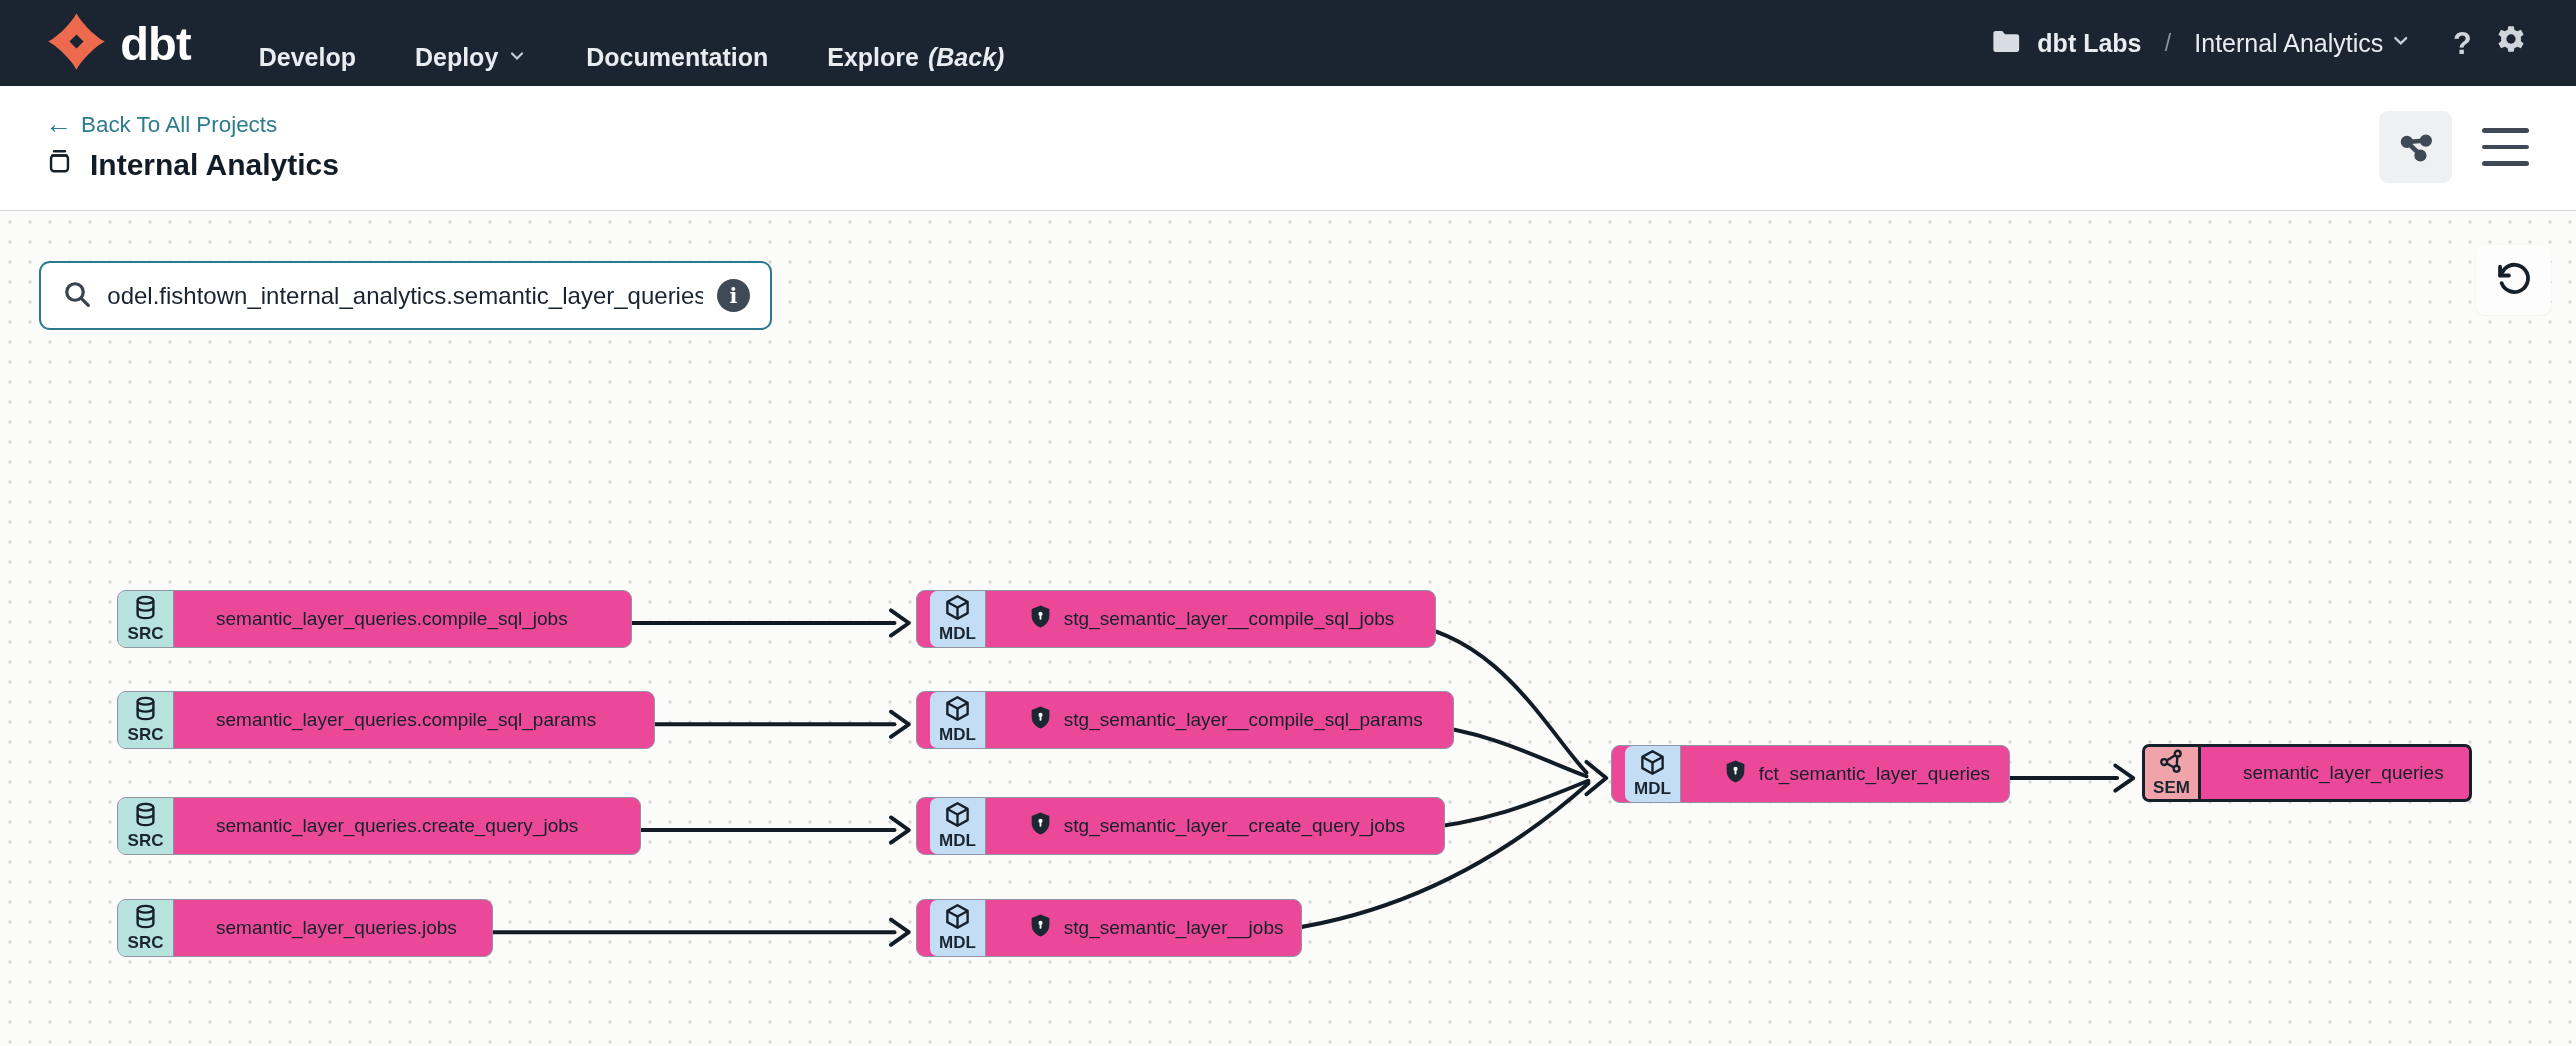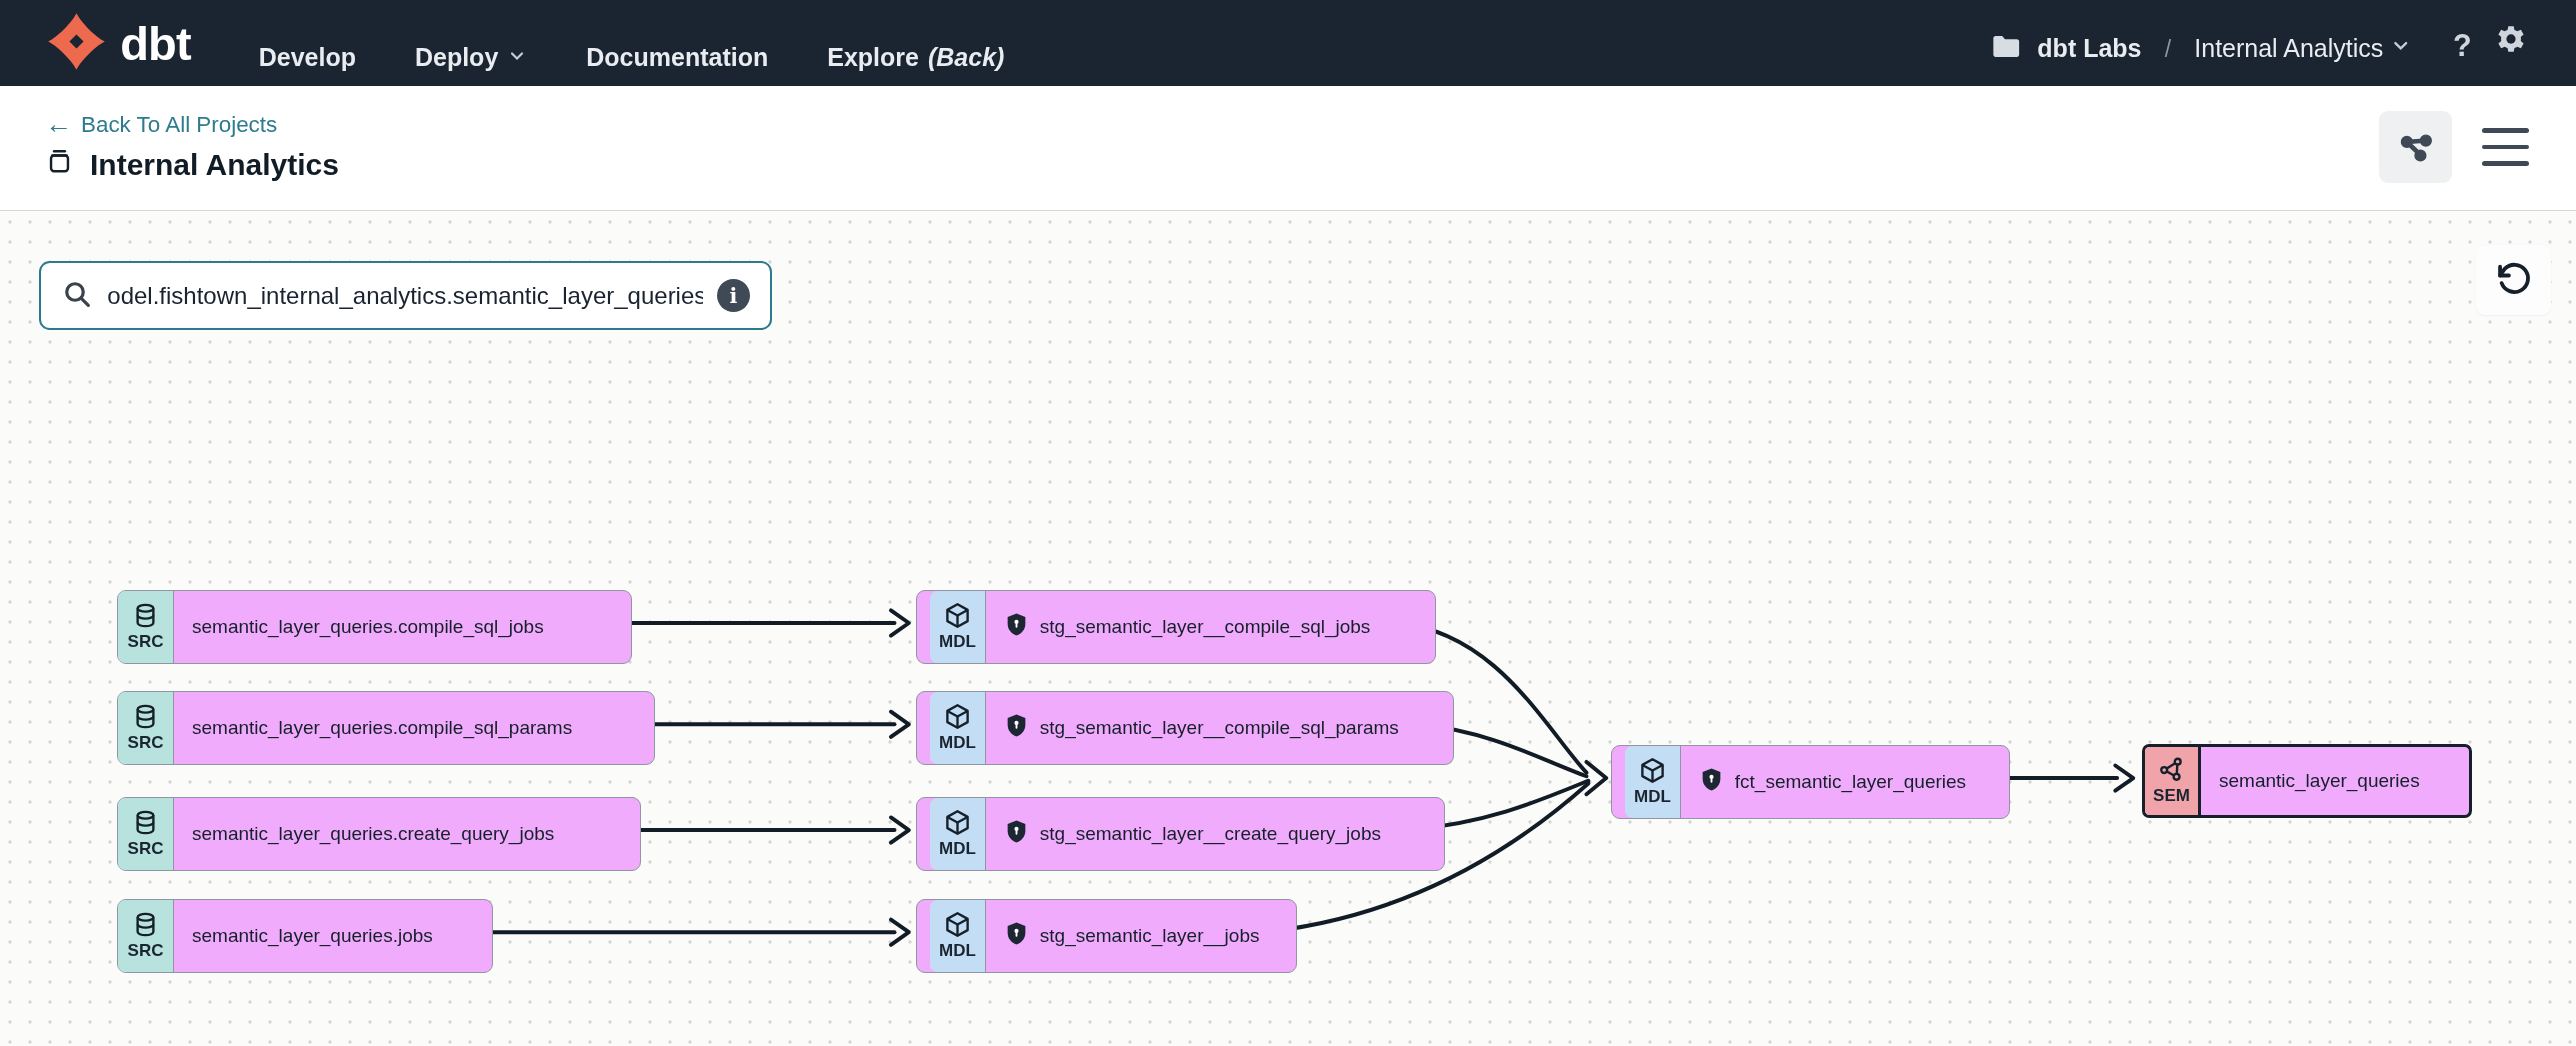--- a/index.html
+++ b/index.html
@@ -8,21 +8,21 @@
 
   
   .topnav { position:absolute; left:0; top:0; width:2576px; height:86px;
             background:#1b2531; display:flex; align-items:center; }
   .logo-wrap { display:flex; align-items:center; margin-left:47px; gap:14.3px;text-align:center; }
   .logo-word { color:#fff; font-size:47px; font-weight:700; letter-spacing:-0.9px; }
   .nav-items { display:flex; align-items:flex-start; margin-left:68px; gap:59px;margin-top:29px; }
   .nav-item { color:#e9edf1; font-size:25px; font-weight:600; display:flex;
               align-items:center; gap:9px; cursor:pointer; }
   .nav-item .beta { font-style:italic; font-weight:600; }
-  .nav-right { margin-left:auto; display:flex; align-items:flex-end; gap:16px;
+  .nav-right { margin-left:auto; display:flex; align-items:center; gap:16px;
                margin-right:47px; color:#e9edf1; }
   .acct-org { font-size:25px; font-weight:700; }
   .acct-sep { font-size:23px; color:#8b95a1; margin:0 7.2px; }
   .acct-proj { font-size:25px; font-weight:400; display:flex; align-items:center; gap:7.2px; }
   .help-q { font-size:30.5px; font-weight:700; color:#cfd5db; margin-left:25px; cursor:pointer; }
 
   
   .pagehead { position:absolute; left:0; top:86px; width:2576px; height:125px;
               background:#fff; border-bottom:0.9px solid #d3d5d8; }
   .back-link { position:absolute; left:45px; top:23px; color:#2d7b8c; font-size:22.4px;
@@ -51,22 +51,22 @@
                color:#fff; font-size:20.6px; font-weight:700; font-family:"DejaVu Serif", serif;
                display:flex; align-items:center; justify-content:center; cursor:pointer; }
 
   .reset-btn { position:absolute; right:25px; top:33px; width:75px; height:70px;
                background:#fdfdfe; border-radius:9px; display:flex; align-items:center;
                justify-content:center; cursor:pointer; box-shadow:0 0.9px 1.8px rgba(0,0,0,.05); z-index:3; }
 
   
   .edges { position:absolute; left:0; top:0; width:2576px; height:1047px;
            pointer-events:none; z-index:1; }
-  .node { position:absolute; height:74px; display:inline-flex; background:#f0abfc;
-          border:1.8px solid #8f96a1; border-radius:9px; z-index:2; cursor:pointer; }
+  .node { position:absolute; height:58px; display:inline-flex; background:#ec4899;
+          border:1.8px solid #8f96a1; border-radius:9px; z-index:2; cursor:pointer;gap:24px; }
   .node .badge { width:56px; min-width:56px; display:flex; flex-direction:column;
                  align-items:center; justify-content:center; gap:0.9px;
                  border-right:1.8px solid #8f96a1; border-radius:7.2px 0 0 7.2px; }
   .node .badge-label { font-size:17px; font-weight:600; color:#1b2531; letter-spacing:0; }
   .node .body { display:flex; align-items:center; gap:10.8px; padding:0 18px;
                 font-size:19px; color:#16202a; white-space:nowrap; }
   .node.src .badge { background:#b7e2dd; }
   .node.mdl .badge { background:#c3def4;margin-left:13px; }
   .node.sem { border:3.6px solid #16202a; border-radius:7.2px; }
   .node.sem .badge { background:#f1a3aa; border-right:3.6px solid #16202a; border-radius:4.5px 0 0 4.5px; }

